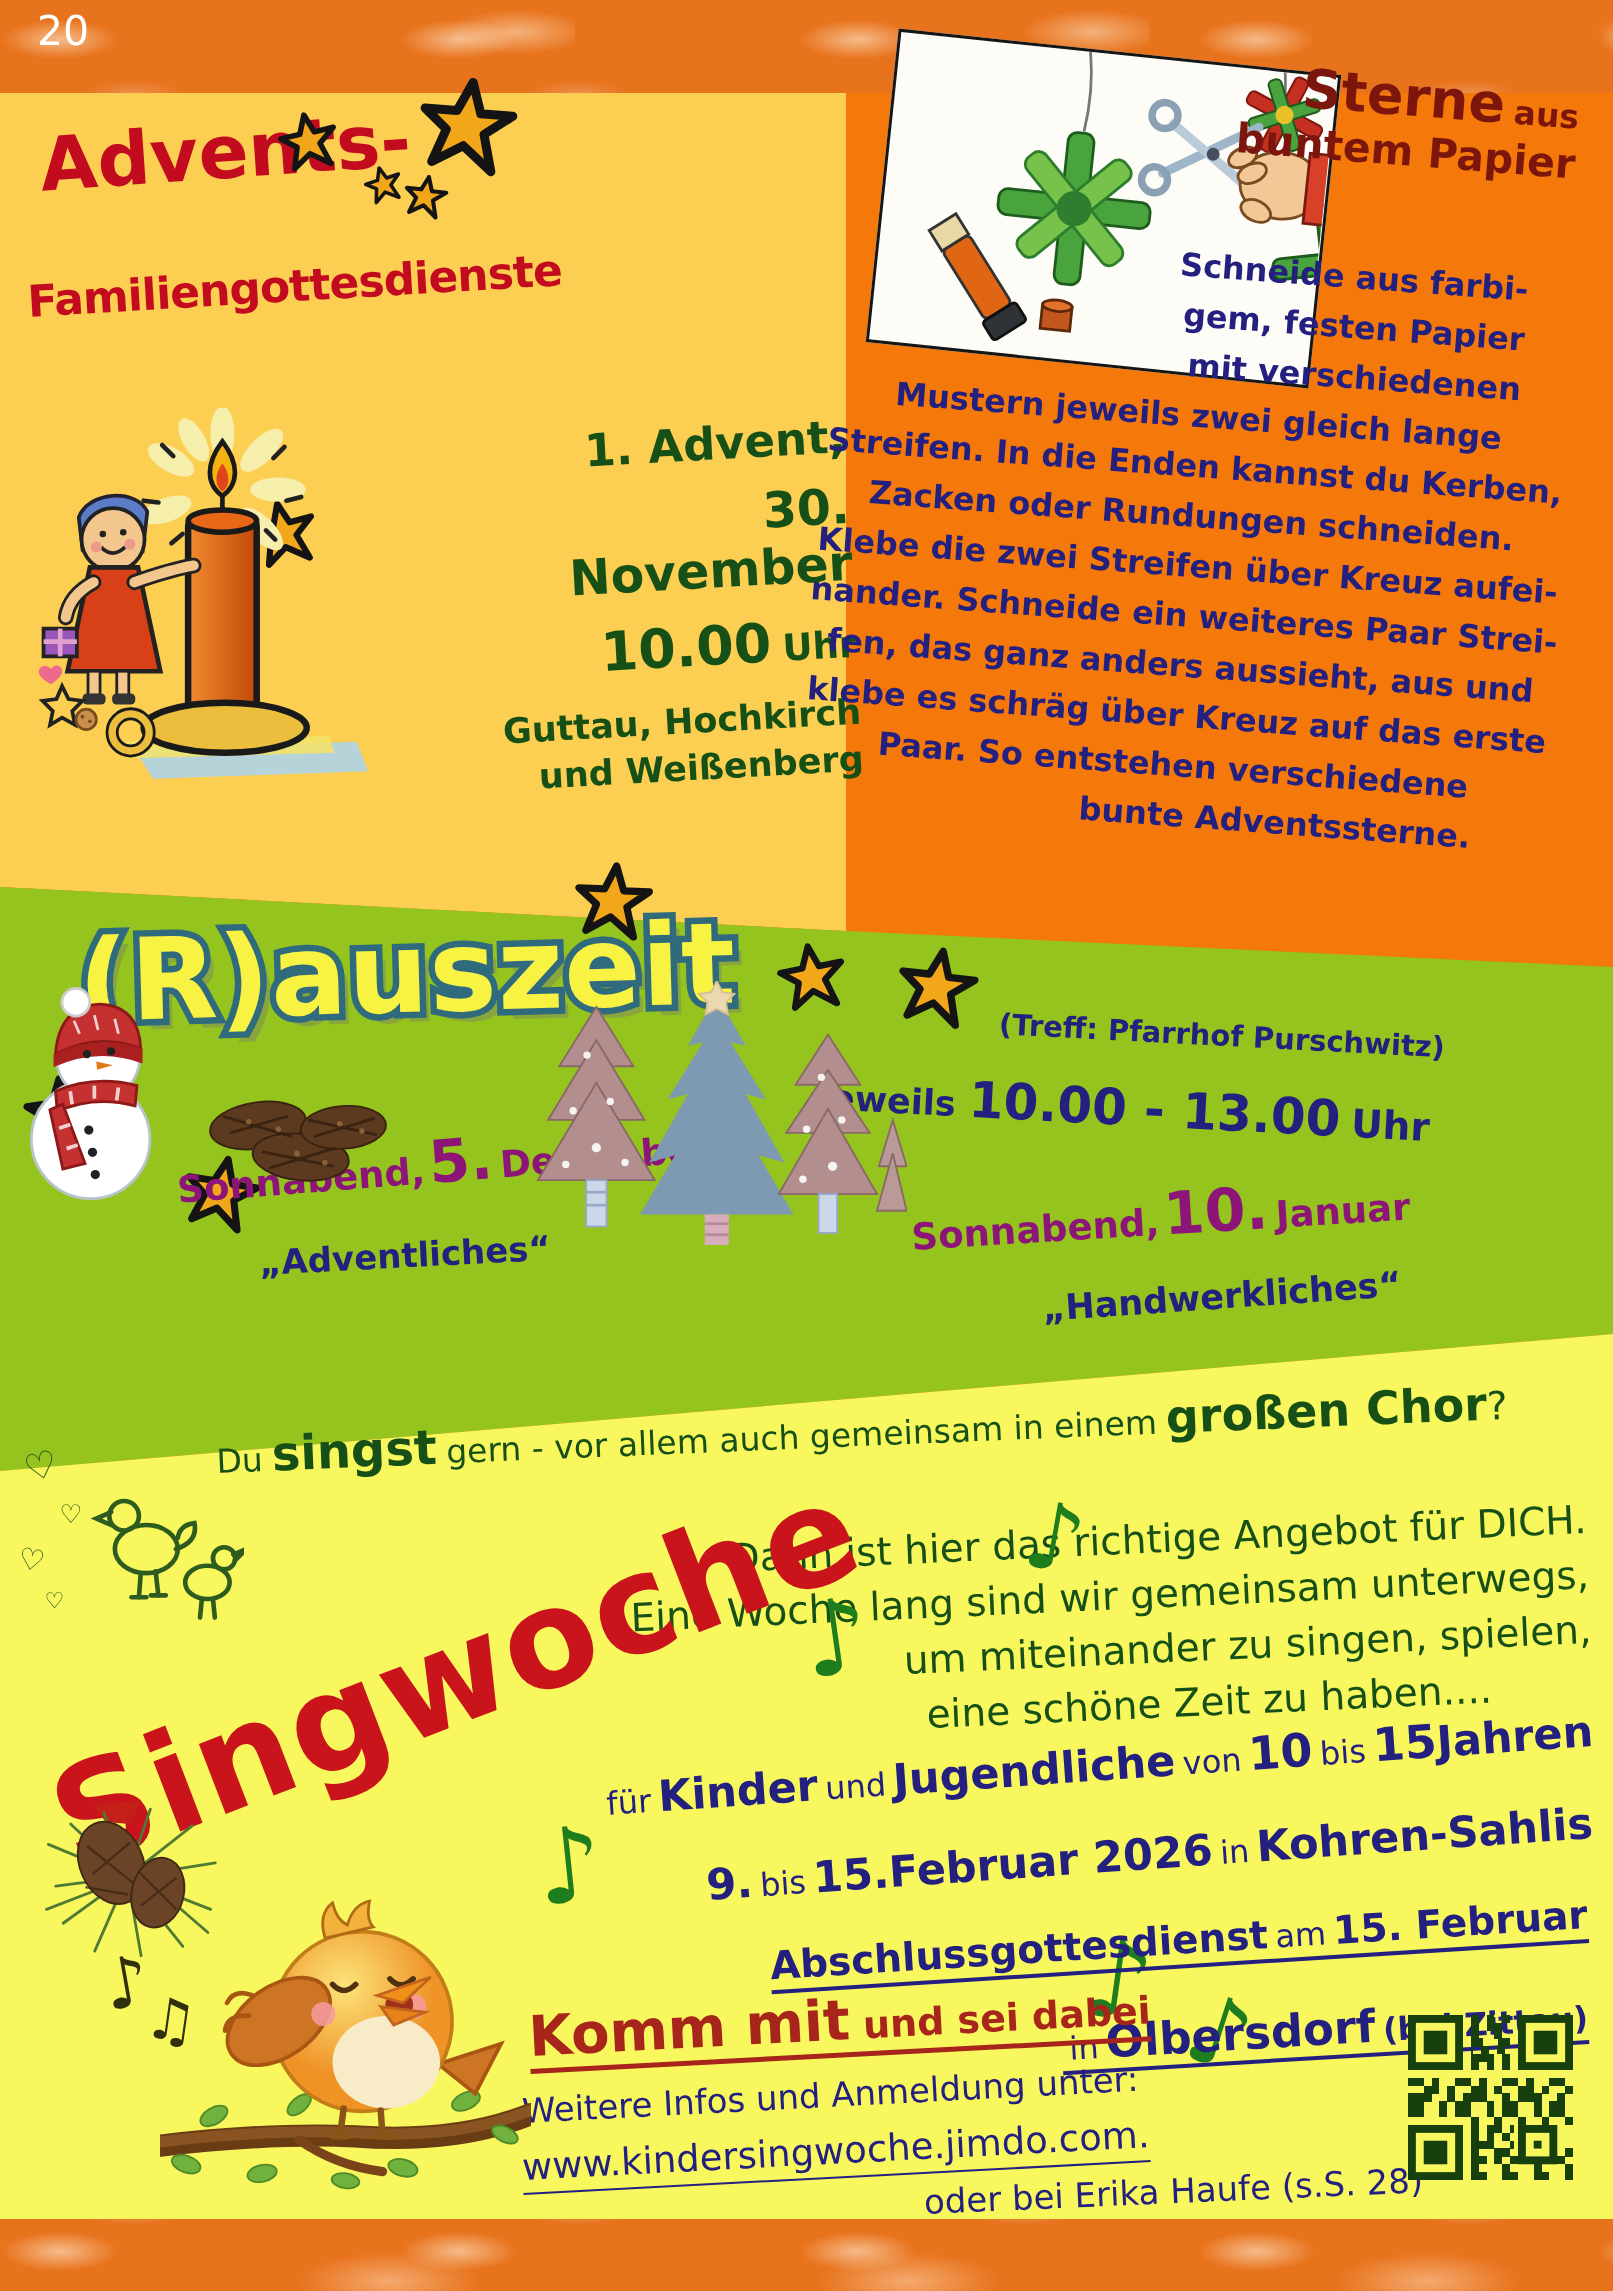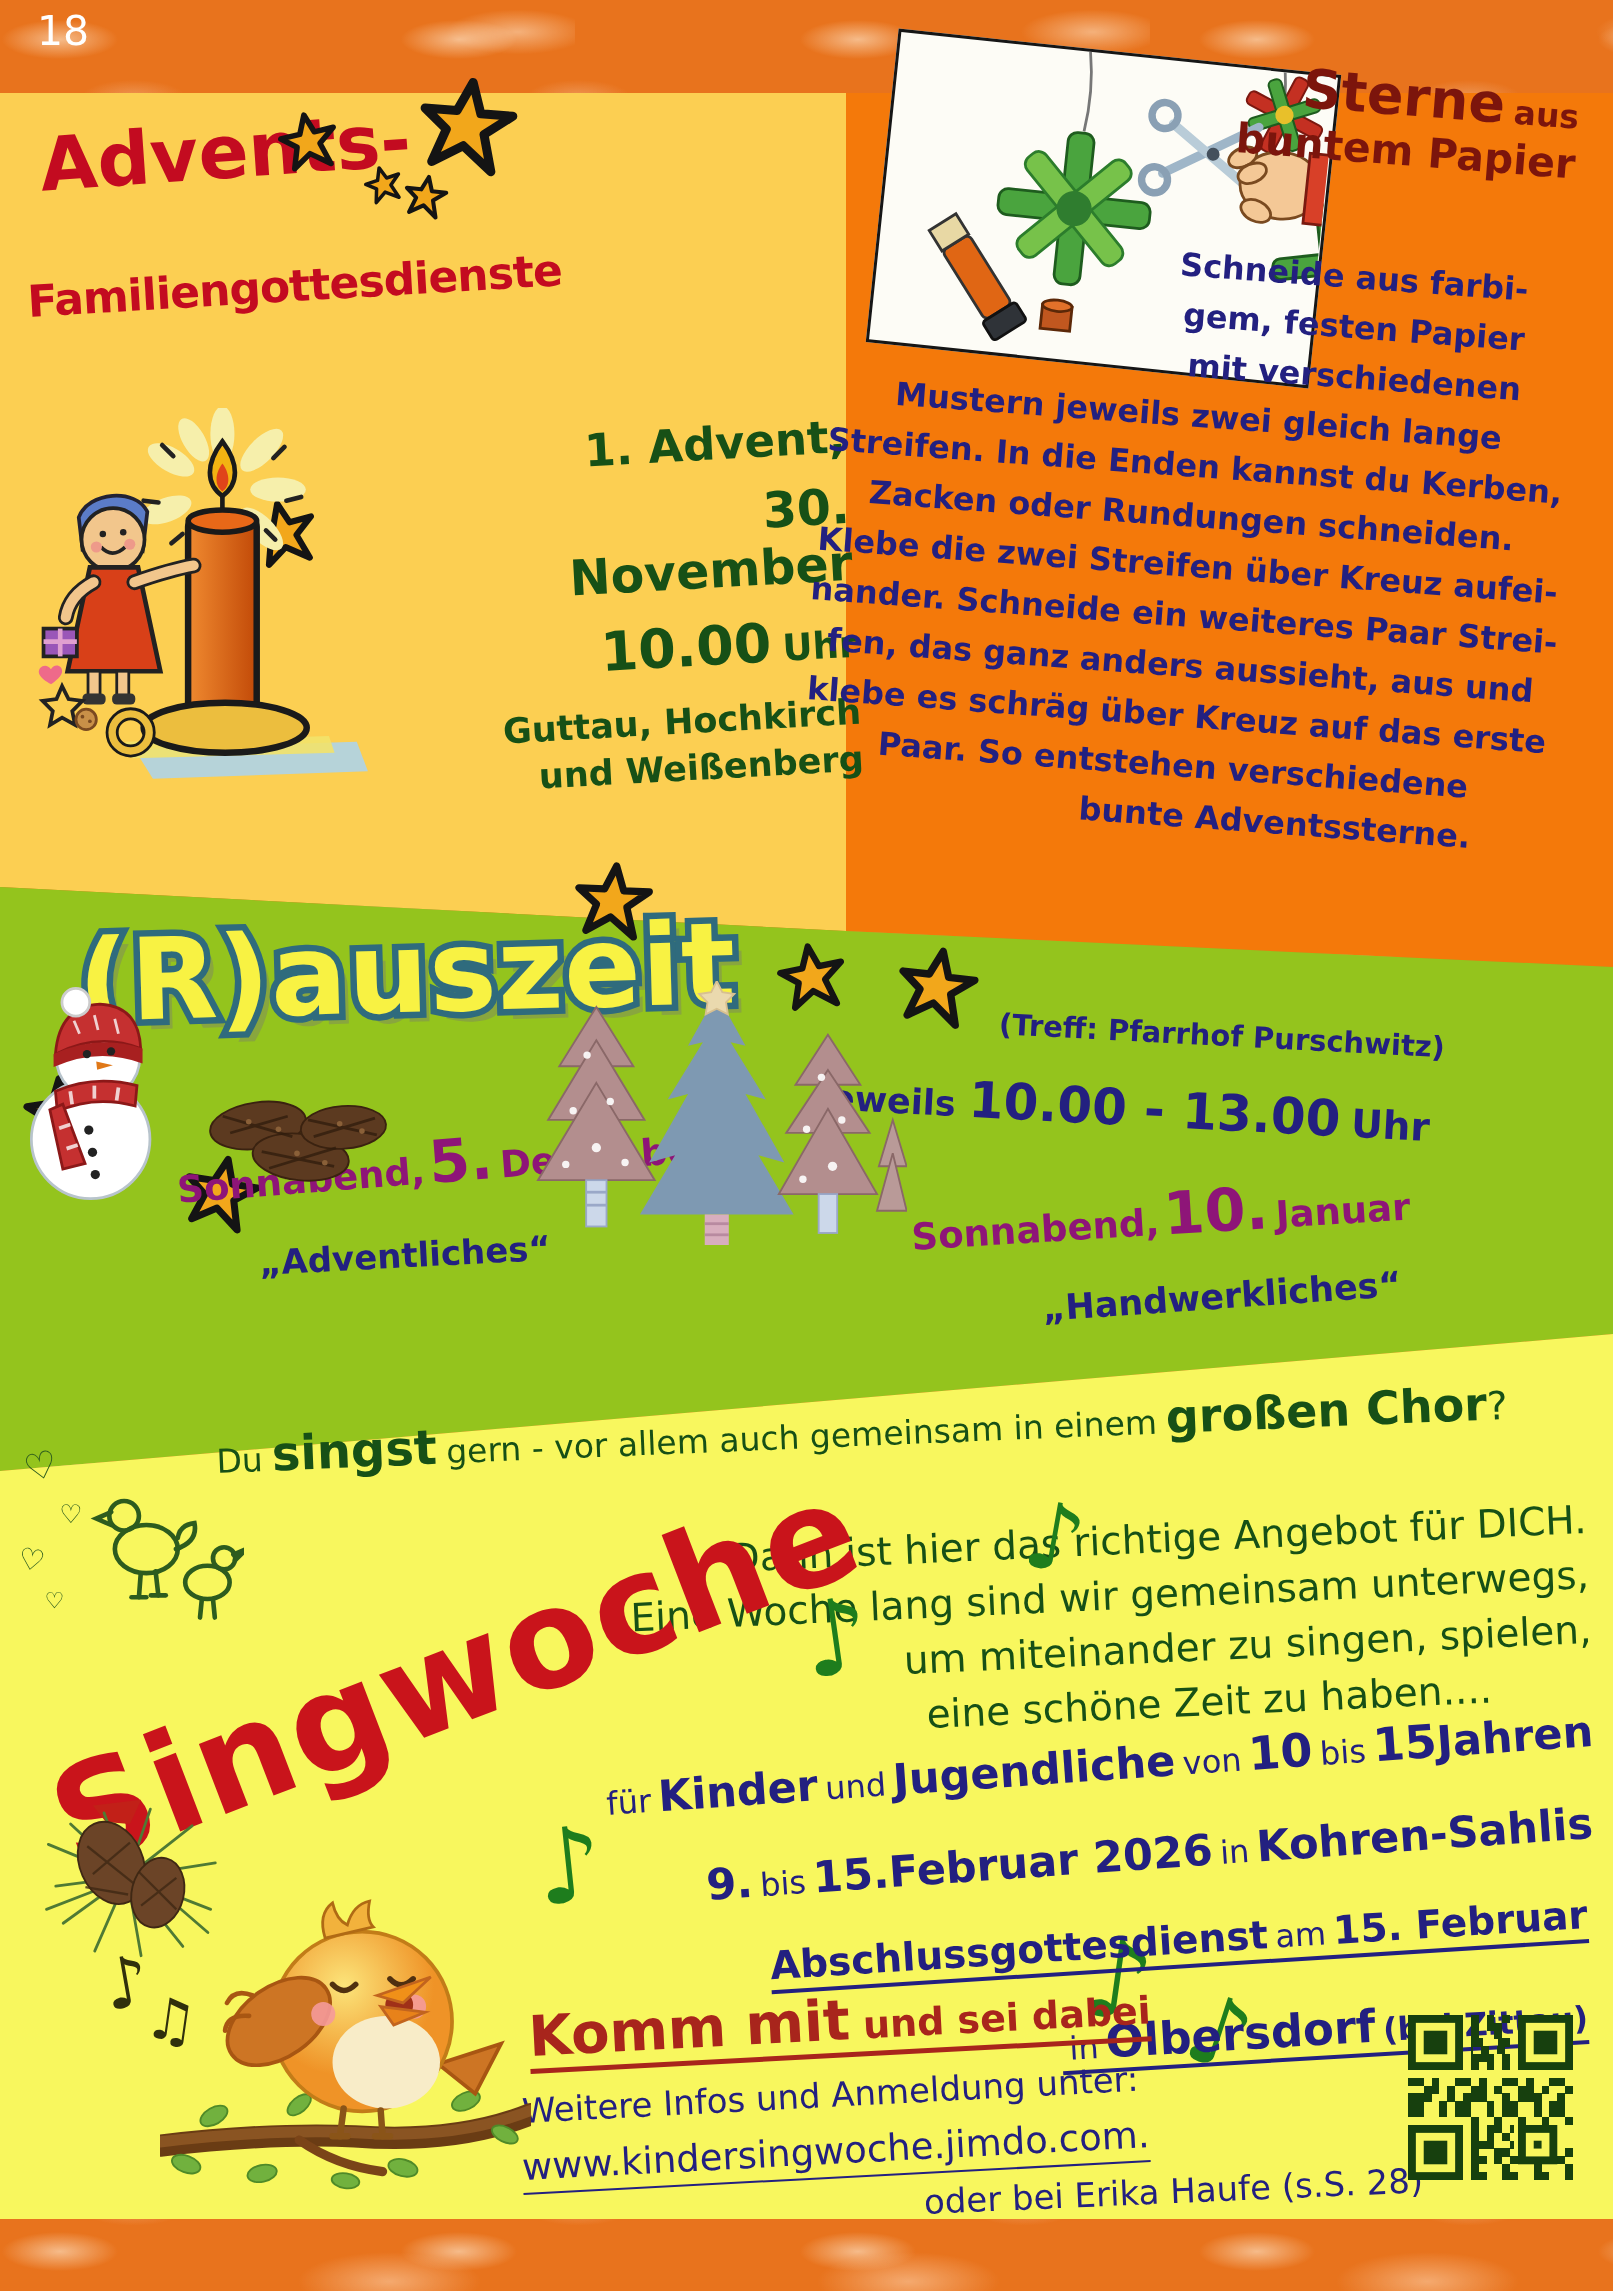--- a/index.html
+++ b/index.html
@@ -124,21 +124,21 @@
   </defs>
     </svg>
 
   <div class="sec sec-gold"></div>
   <div class="sec sec-orange"></div>
   <div class="sec sec-green"></div>
   <div class="sec sec-lemon"></div>
 
   <div class="content">
 
-    <div class="abs pagenum">18</div>
+    <div class="abs pagenum">20</div>
 
     <div class="abs adv1 b">Advents-</div>
     <div class="abs adv2 b">Familiengottesdienste</div>
 
     <svg class="star" style="left:278px;top:111px;width:61px;height:61px;transform:rotate(-10deg)" viewBox="0 0 100 100">
         <use href="#starP"></use>
       </svg>
     <svg class="star" style="left:417px;top:76px;width:100px;height:100px;transform:rotate(8deg)" viewBox="0 0 100 100">
         <use href="#starP"></use>
       </svg>

